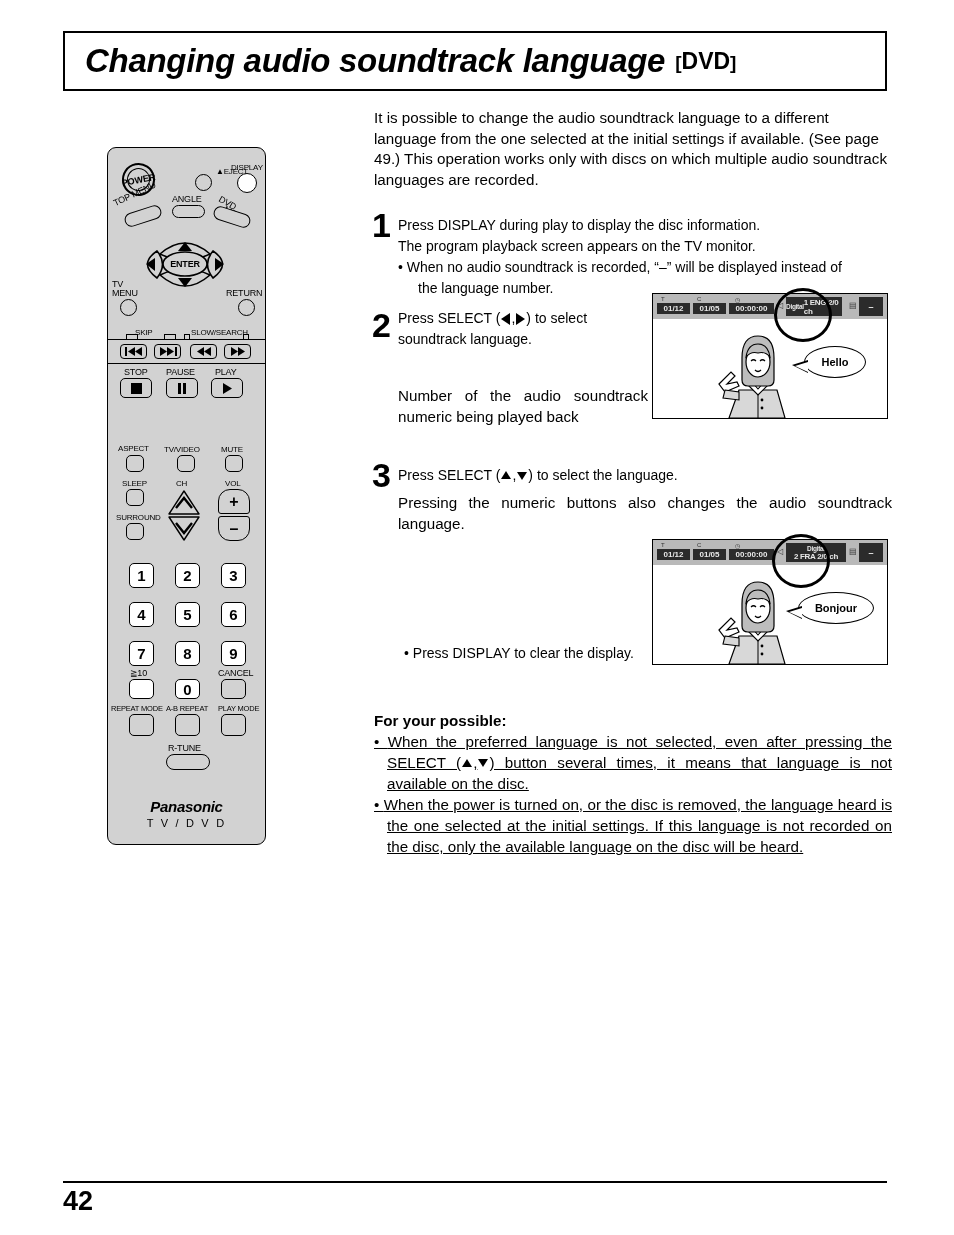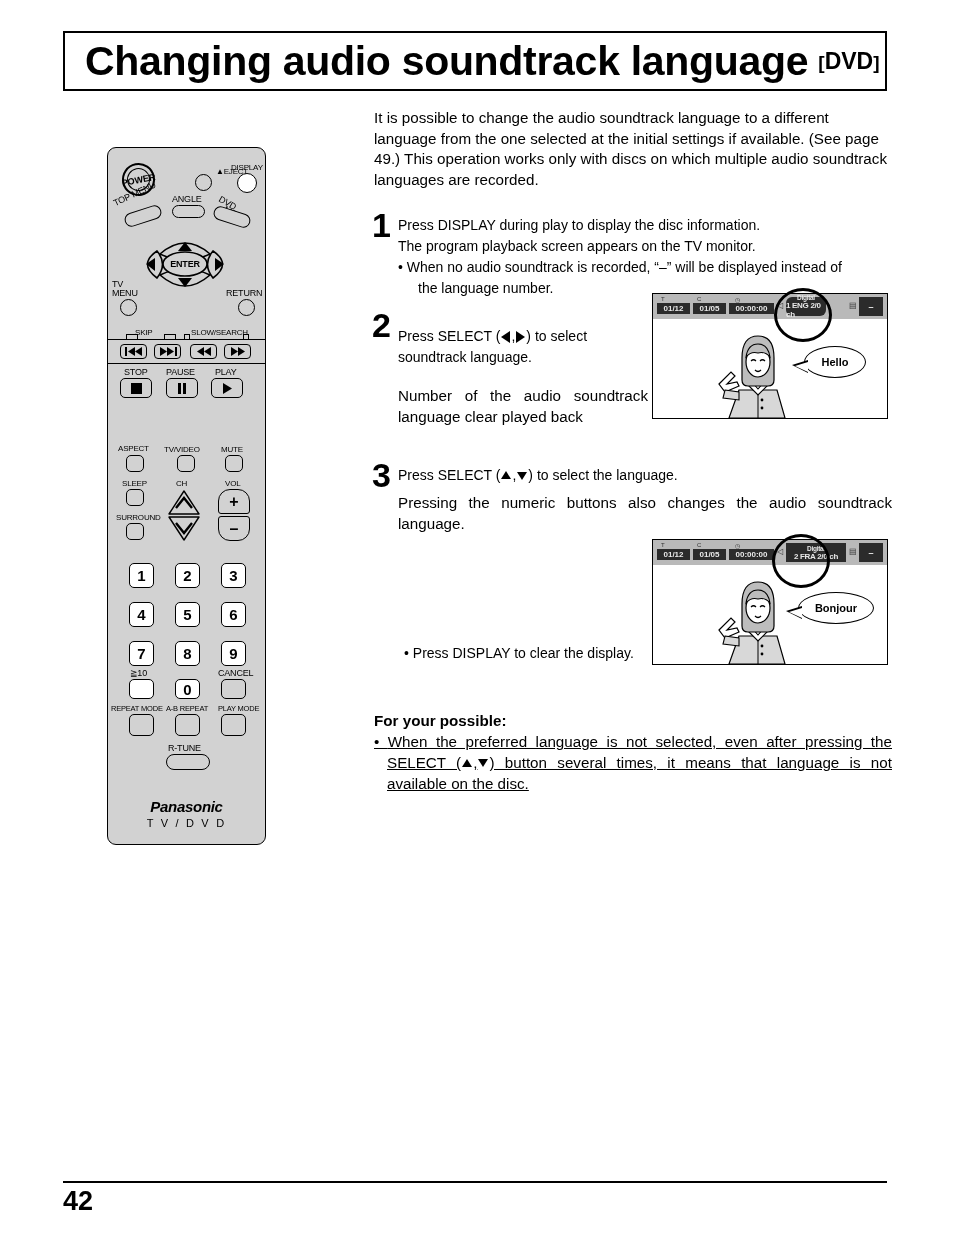--- a/index.html
+++ b/index.html
@@ -13,22 +13,23 @@
     overflow: hidden;
   }
 
   
   #title-bar {
     position:absolute; left:63px; top:31px; width:824px; height:60px;
     border:2px solid #000; background:#fff;
     display:flex; align-items:center; padding-left:20px;
   }
   #title-main {
-    font-size:41px; font-weight:bold; letter-spacing:-0.3px;
+    font-size:33px; font-weight:bold; letter-spacing:-0.3px;
     white-space:nowrap;
+    font-style:italic;
   }
   #title-tag {
     font-size:23px; font-weight:bold; margin-left:10px; white-space:nowrap;
   }
   #title-tag .brk { font-weight:bold; font-size:19px; }
 
   
   #intro {
     position:absolute; left:374px; top:108px; width:520px;
     font-size:15.2px; line-height:20.5px;
@@ -42,21 +43,21 @@
   }
   .step-body { position:absolute; font-size:14px; line-height:21px; }
   .step-body .sub { display:block; }
   .bullet-line { display:block; padding-left:10px; text-indent:-10px; }
   .indent2 { display:block; padding-left:20px; }
 
   #step1-num { left:372px; top:208px; }
   #step1-body { left:398px; top:215px; width:496px; }
 
   #step2-num { left:372px; top:308px; }
-  #step2-body { left:398px; top:326px; width:250px; }
+  #step2-body { left:398px; top:308px; width:250px; }
   #step2-note { position:absolute; left:398px; top:385px; width:250px;
                 font-size:15.2px; line-height:21px; text-align:justify; }
 
   #step3-num { left:372px; top:458px; }
   #step3-body { left:398px; top:465px; width:496px; }
   #step3-sub { position:absolute; left:398px; top:492px; width:494px;
                font-size:15.2px; line-height:21px; text-align:justify; }
   #step3-clear { position:absolute; left:404px; top:644px; width:240px;
                  font-size:14px; line-height:19px; }
 
@@ -208,34 +209,35 @@
   <span class="sub">The program playback screen appears on the TV monitor.</span>
   <span class="bullet-line">• When no audio soundtrack is recorded, “–” will be displayed instead of</span>
   <span class="indent2">the language number.</span>
 </div>
 
 <div class="step-num" id="step2-num">2</div>
 <div class="step-body" id="step2-body">
   <span>Press SELECT (</span><span class="tri-lf"></span><span>,</span><span class="tri-rt"></span><span>) to select</span>
   <span class="sub">soundtrack language.</span>
 </div>
-<div id="step2-note">Number of the audio soundtrack language clear played back</div>
+<div id="step2-note">Number of the audio soundtrack numeric being played back</div>
 
 <div class="step-num" id="step3-num">3</div>
 <div class="step-body" id="step3-body">
   <span>Press SELECT (</span><span class="tri-up"></span><span>,</span><span class="tri-dn"></span><span>) to select the language.</span>
 </div>
 <div id="step3-sub">Pressing the numeric buttons also changes the audio soundtrack language.</div>
 <div id="step3-clear">• Press DISPLAY to clear the display.</div>
 
 <div id="reference">
   <div id="ref-title">For your possible:</div>
   <ul>
     <li><span>When the preferred language is not selected, even after pressing the</span>
       <span>SELECT (</span><span class="tri-up"></span>,<span class="tri-dn"></span><span>) button several times, it means that language is not available on the disc.</span></li>
+    <li>When the power is turned on, or the disc is removed, the language heard is the one selected at the initial settings. If this language is not recorded on the disc, only the available language on the disc will be heard.</li>
   </ul>
 </div>
 
 <div id="remote">
 
   <div id="power">
     <div class="inner"></div>
     <span>POWER</span>
   </div>
 
@@ -426,21 +428,21 @@
     <div class="osd-ico" style="left:8px; top:2px;">T</div>
     <div class="osd-cell" style="left:4px; top:9px; width:33px; height:11px; font-size:8px;">01/12</div>
 
     <div class="osd-ico" style="left:44px; top:2px;">C</div>
     <div class="osd-cell" style="left:40px; top:9px; width:33px; height:11px; font-size:8px;">01/05</div>
 
     <div class="osd-ico" style="left:82px; top:2px;">◷</div>
     <div class="osd-cell" style="left:76px; top:9px; width:45px; height:11px; font-size:8px;">00:00:00</div>
 
     <div class="osd-ico" style="left:124px; top:7px; font-size:8px;">◁</div>
-    <div class="osd-cell" style="left:133px; top:3px; width:40px; height:19px; flex-direction:column; justify-content:center;border-radius:6px;">
+    <div class="osd-cell" style="left:133px; top:3px; width:56px; height:19px; justify-content:center;">
       <span style="font-size:6.5px; line-height:7px; letter-spacing:-0.3px;">Digital</span>
       <span style="font-size:8px; line-height:9px; letter-spacing:-0.3px;">1 ENG 2/0 ch</span>
     </div>
 
     <div class="osd-ico" style="left:196px; top:7px; font-size:8px;">▤</div>
     <div class="osd-cell" style="left:206px; top:3px; width:24px; height:19px; font-size:9px;">–</div>
   </div>
 
   <div class="person" style="left:62px; top:38px;">
     <svg width="86" height="88" viewBox="0 0 86 88">

